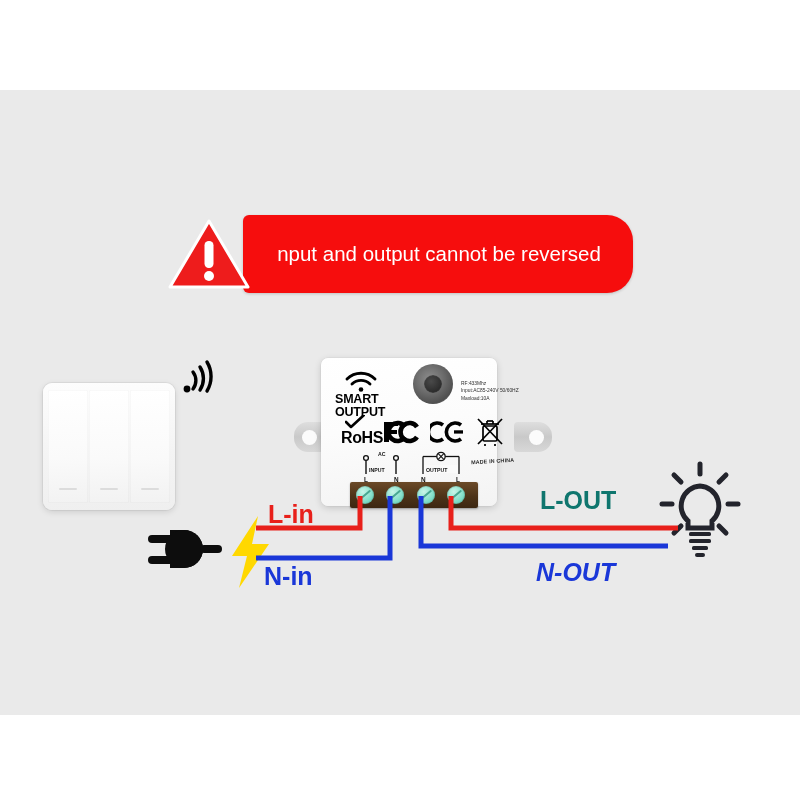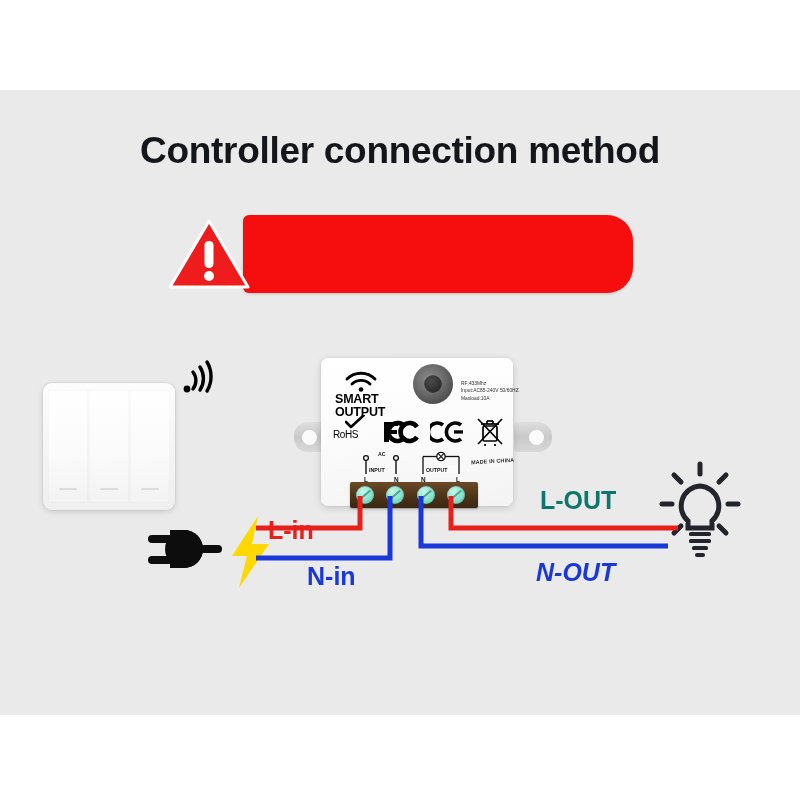--- a/index.html
+++ b/index.html
@@ -178,21 +178,21 @@
   }
   #mount-left  { left: 0px;   border-radius: 14px 4px 4px 14px; }
   #mount-left::after  { left: 8px; }
   #mount-right { left: 220px; border-radius: 4px 14px 14px 4px; }
   #mount-right::after { left: 15px; }
 
   #module-body {
     position: absolute;
     left: 27px;
     top: 0;
-    width: 192px;
+    width: 176px;
     height: 148px;
     background: linear-gradient(172deg, #ffffff 0%, #fcfcfc 45%, #f3f3f3 100%);
     border-radius: 7px;
     box-shadow: 0 2px 7px rgba(0,0,0,0.16), 0 0 0 0.5px rgba(0,0,0,0.05);
   }
 
   #brand-block {
     position: absolute;
     left: 14px;
     top: 10px;
@@ -265,24 +265,24 @@
   }
   #rohs-check {
     position: absolute;
     left: 12px;
     top: -2px;
     width: 20px;
     height: 14px;
   }
   #rohs-text {
     position: absolute;
-    left: 0;
+    left: 8px;
     top: 12px;
-    font-size: 10px;
-    font-weight: normal;
+    font-size: 16px;
+    font-weight: bold;
     color: #000;
     letter-spacing: -0.4px;
   }
   #fcc-mark {
     position: absolute;
     left: 48px;
     top: 3px;
     width: 40px;
     height: 24px;
   }
@@ -365,42 +365,42 @@
     pointer-events: none;
   }
 
   
   .wire-label {
     position: absolute;
     font-size: 25px;
     font-weight: bold;
     white-space: nowrap;
   }
-  #label-l-in  { left: 268px; top: 500px; color: #e8201b; margin-top: 16px; }
-  #label-n-in  { left: 264px; top: 562px; color: #1a37d8; margin-left: 43px; }
+  #label-l-in  { left: 268px; top: 500px; color: #e8201b; }
+  #label-n-in  { left: 264px; top: 562px; color: #1a37d8; }
   #label-l-out { left: 540px; top: 486px; color: #0f766e; }
   #label-n-out { left: 536px; top: 558px; color: #1a37d8; font-style: italic; }
 </style>
 </head>
 <body>
 
 <div id="page">
 
   <div id="canvas"></div>
 
-  <div id="title">Controller connection method</div>
 
   <div id="warning">
     <div id="warning-bar"></div>
     <svg id="warning-icon" viewBox="0 0 82 74">
       <polygon points="41,4 80,70 2,70" fill="#ee1c1c" stroke="#ffffff" stroke-width="3" stroke-linejoin="round"></polygon>
       <rect x="36.5" y="24" width="9" height="27" rx="4.2" fill="#ffffff"></rect>
       <circle cx="41" cy="59" r="5" fill="#ffffff"></circle>
     </svg>
     <div id="warning-text">
+      <div>nput and output cannot be reversed</div>
     </div>
   </div>
 
   <div id="wall-switch">
     <div class="gang" id="gang-1"></div>
     <div class="gang" id="gang-2"></div>
     <div class="gang" id="gang-3"></div>
   </div>
   <svg id="rf-waves" viewBox="0 0 40 38">
     <circle cx="5" cy="31" r="3.4" fill="#000"></circle>

